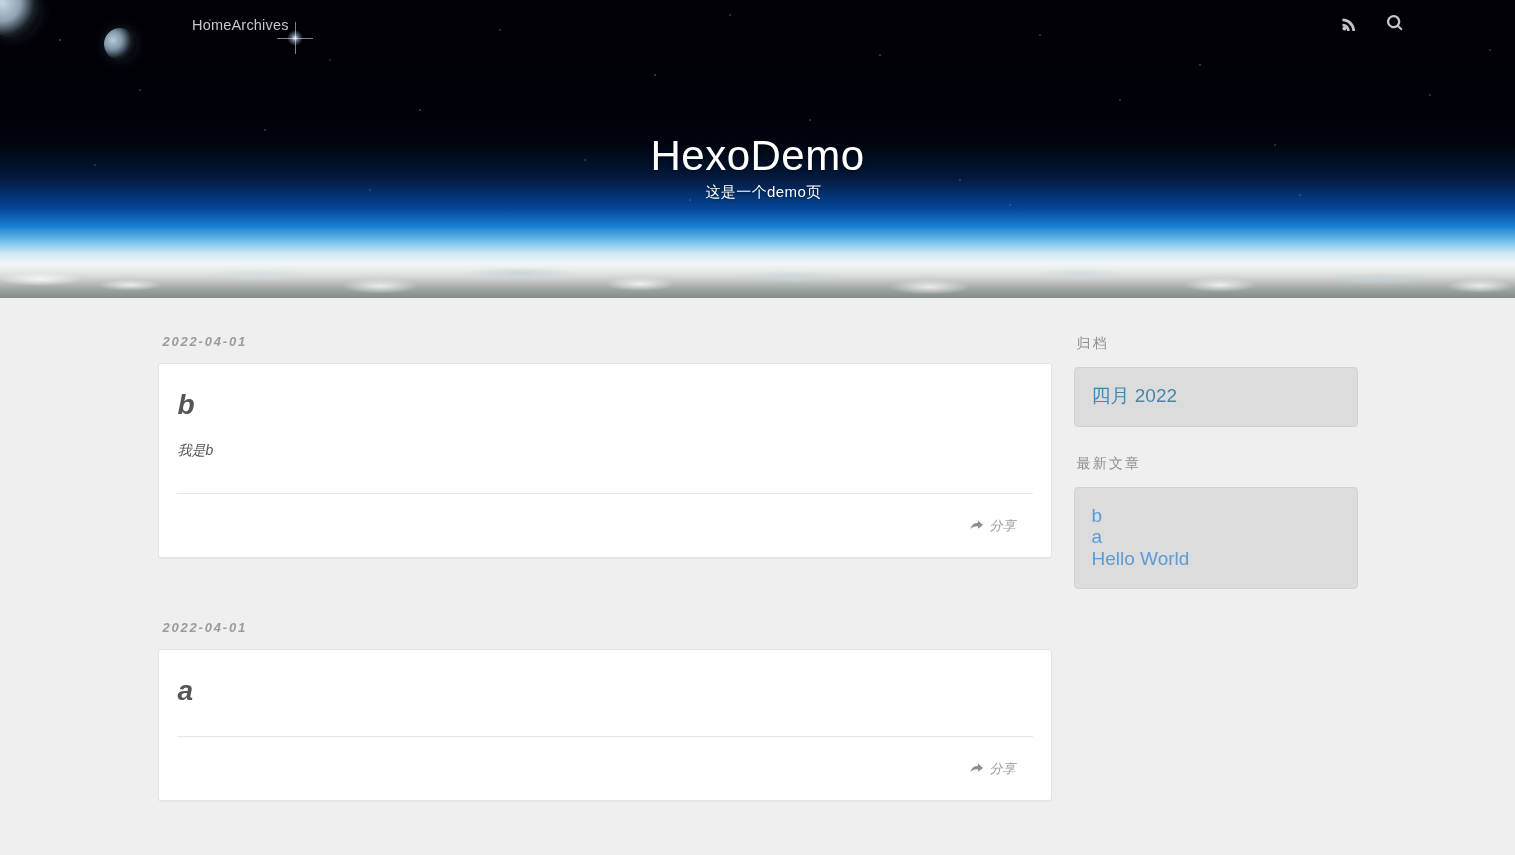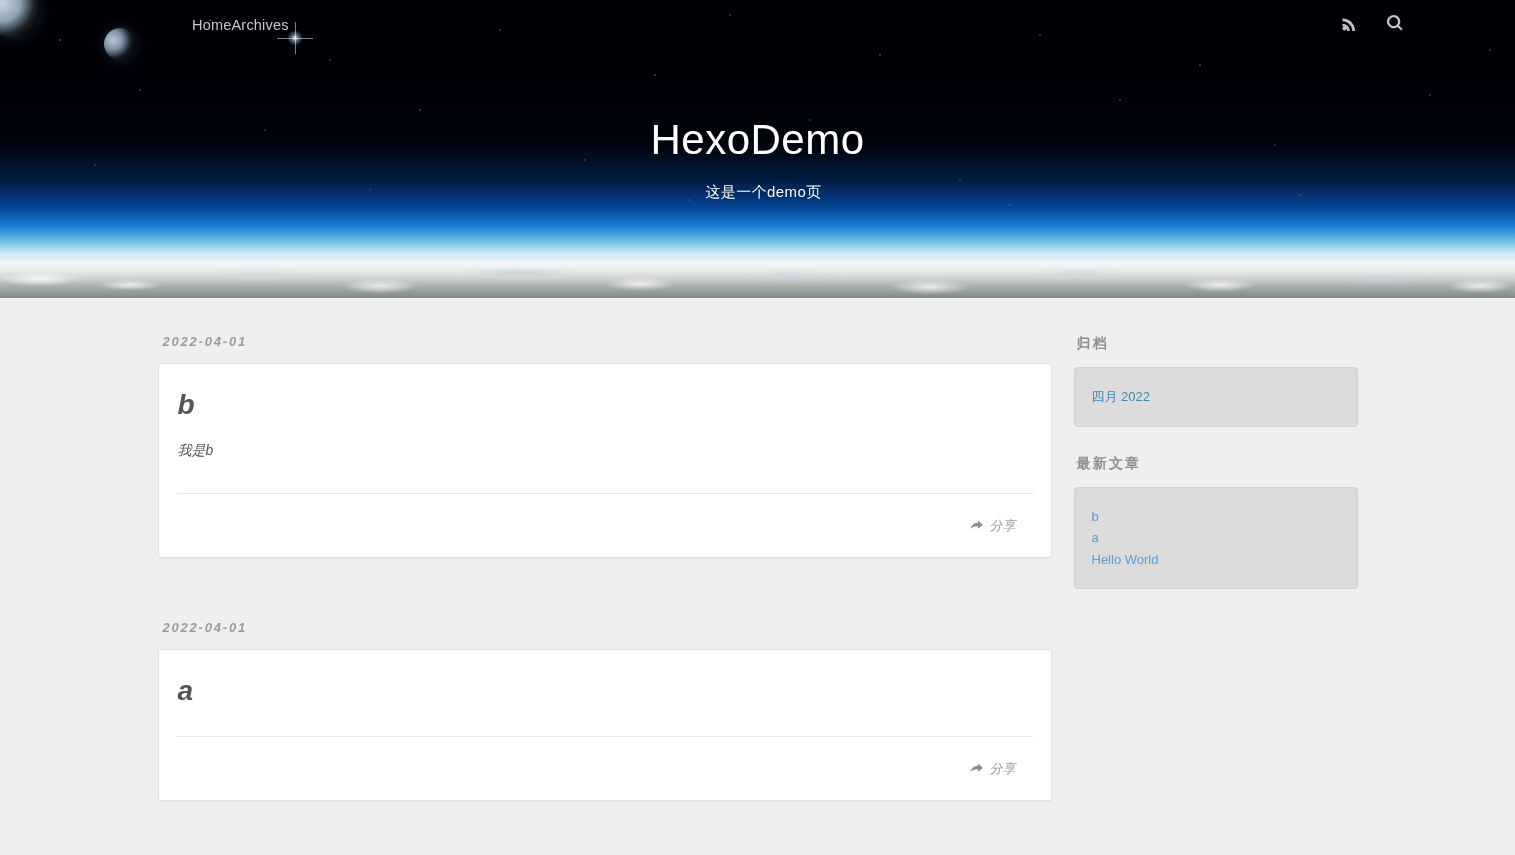--- a/index.html
+++ b/index.html
@@ -137,21 +137,21 @@
     display: flex;
     gap: 30px;
     align-items: center;
   }
   .nav-icons svg { display: block; fill: #c3c6c9; }
 
   
   .site-title {
     position: absolute;
     left: 0; right: 0;
-    top: 116px;
+    top: 132px;
     text-align: center;
     color: #fff;
     font-size: 42px;
     font-weight: 300;
     letter-spacing: .5px;
     text-shadow: 0 1px 4px rgba(0,0,0,.45);
     z-index: 4;
   }
   .site-subtitle {
     position: absolute;
@@ -235,36 +235,36 @@
     font-size: 13px;
     text-decoration: none;
   }
   .share-link svg { fill: #8d8d8d; display: block; }
 
   
   .widget { margin-bottom: 28px; }
   .widget-title {
     color: #8f8f8f;
     font-size: 14px;
-    font-weight: bold;
+    font-weight: normal;
     letter-spacing: 2.2px;
     margin-bottom: 14px;
     padding-left: 3px;
   }
   .widget-box {
     background: #dcdcdc;
     border: 1px solid #d2d2d2;
     border-radius: 4px;
     padding: 18px 17px;
   }
   .widget-box ul { list-style: none; }
   .widget-box li { line-height: 20.5px; }
   .widget-box a {
     color: #3f88b5;
-    font-size: 13px;
+    font-size: 19px;
     text-decoration: none;
     margin-top: 32px;
   }
   .widget-box.recent a { color: #5b9bd5; }
 </style>
 </head>
 <body>
 
 <div class="banner">
   <div class="sky"></div>

